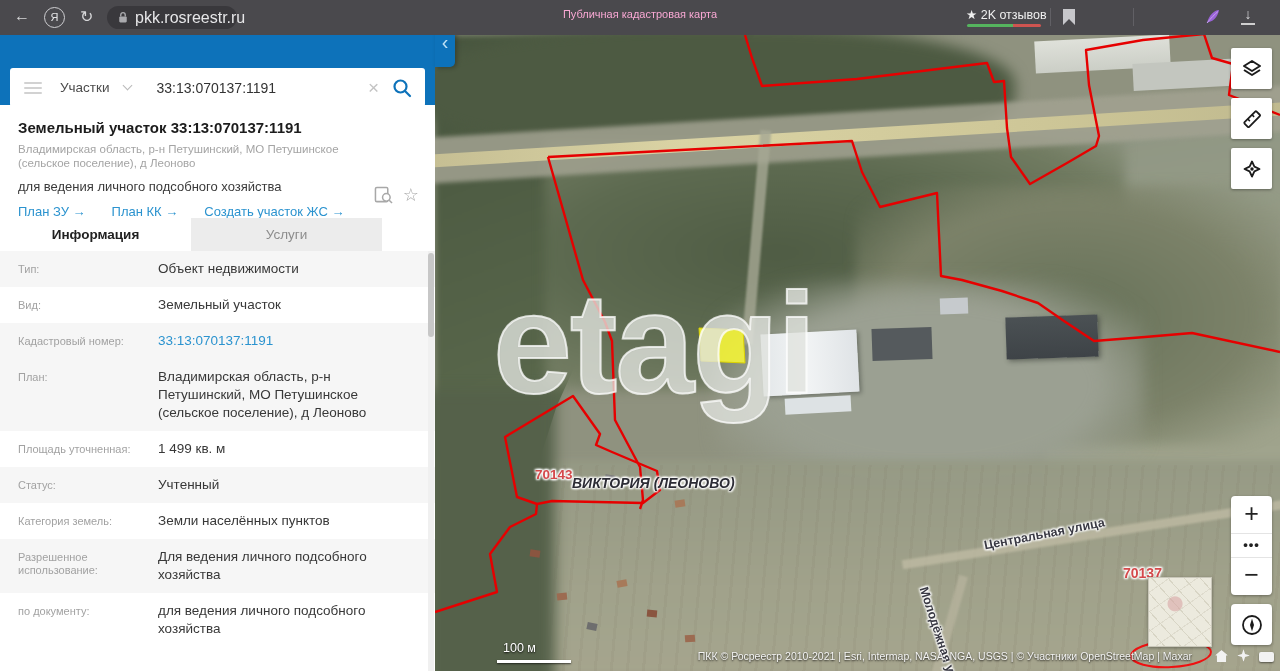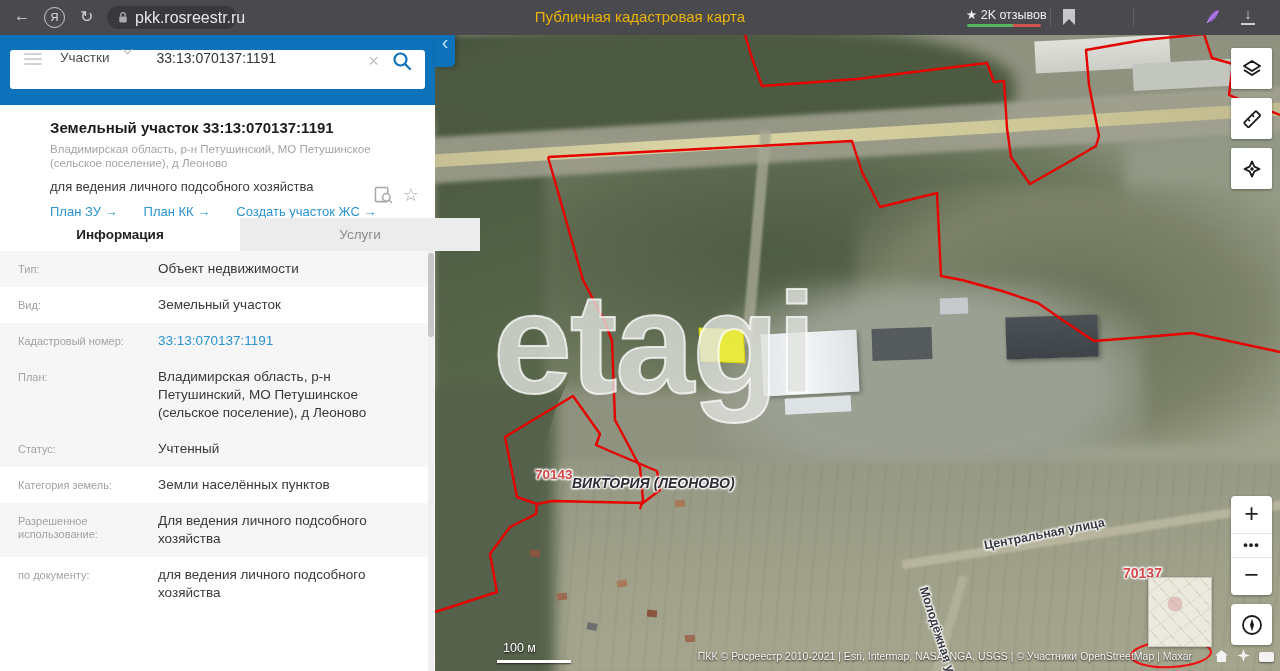--- a/index.html
+++ b/index.html
@@ -10,54 +10,54 @@
   
   .topbar { position:absolute; left:0; top:0; width:1280px; height:35px; background:#4a494d; z-index:40; }
   .topbar .tb-icon { position:absolute; color:#d6d6d8; font-size:16px; top:7px; }
   .tb-back { left:14px; }
   .tb-yandex { left:44px; top:7px; width:21px; height:21px; border:1.5px solid #cfcfd2; border-radius:50%;
                color:#e2e2e4; font-size:11px; text-align:center; line-height:18px; position:absolute; }
   .tb-refresh { left:80px; }
   .tb-urlpill { position:absolute; left:107px; top:6px; width:130px; height:23px; background:#39383c; border-radius:12px; display:flex; align-items:center; padding:0 10px; gap:6px; }
   .tb-urlpill svg { flex:0 0 auto; }
   .tb-url { color:#e6e6e8; font-size:16px; white-space:nowrap; }
-  .tb-title { position:absolute; left:0; right:0; top:8px; text-align:center; color:#eab308; font-size:15px; }
+  .tb-title { position:absolute; left:0; right:0; top:8px; text-align:center; color:#f9a8d4; font-size:11px; }
   .tb-reviews { position:absolute; left:966px; top:7px; color:#f0f0f0; font-size:12.5px; }
   .tb-reviews-bar { position:absolute; left:967px; top:24px; width:74px; height:3px; border-radius:2px;
                     background:linear-gradient(90deg,#55b45e 0 62%,#cf5450 62% 100%); }
   .tb-sep { position:absolute; top:8px; width:1px; height:18px; background:#616065; }
   .tb-bookmark { position:absolute; left:1063px; top:9px; width:12px; height:16px; background:#c7c7cb;
                  clip-path:polygon(0 0,100% 0,100% 100%,50% 62%,0 100%); }
   .tb-feather { position:absolute; left:1203px; top:7px; }
   .tb-download { position:absolute; left:1240px; top:6px; width:16px; text-align:center; color:#d6d6d8; font-size:14px; line-height:16px; }
   .tb-download .dl-line { width:14px; height:2px; background:#cfcfcf; margin:1px auto 0; }
 
   
   .panel { position:absolute; left:0; top:35px; width:435px; height:636px; background:#fff; z-index:30; }
   .searchzone { position:absolute; left:0; top:0; width:435px; height:70px; background:#0d72ba; }
-  .searchbox { position:absolute; left:10px; top:15px; width:415px; height:39px; background:#fff; border-radius:3px; display:flex; align-items:flex-start; }
+  .searchbox { position:absolute; left:10px; top:33px; width:415px; height:39px; background:#fff; border-radius:3px; display:flex; align-items:center; }
   .hamburger { width:18px; margin-left:14px; cursor:pointer; }
   .hamburger div { height:2px; background:#d2d2d2; margin:3px 0; border-radius:1px; }
   .cat-label { margin-left:18px; font-size:13.5px; color:#4c4c4c; }
   .caret { width:7px; height:7px; border-right:1.6px solid #b9b9b9; border-bottom:1.6px solid #b9b9b9; transform:rotate(45deg); margin-left:14px; margin-top:-4px; }
   .query { margin-left:26px; font-size:14px; color:#333; flex:1; border:none; outline:none; font-family:"Liberation Sans",sans-serif; background:transparent; }
   .clear-x { color:#c4c4c4; font-size:19px; margin-right:12px; cursor:pointer; }
   .search-glass { margin-right:12px; cursor:pointer; display:flex; }
   .collapse-tab { position:absolute; left:435px; top:20px; width:20px; height:47px; background:#0d72ba; border-radius:0 5px 5px 0; color:#bfe2f5; font-size:20px; text-align:center; line-height:44px; z-index:35; box-shadow:2px 1px 4px rgba(0,0,0,.25); cursor:pointer; }
 
-  .card { position:absolute; left:0; top:70px; width:435px; background:#fff;padding-left:32px; }
+  .card { position:absolute; left:0; top:70px; width:435px; background:#fff; }
   .card-title { margin:14px 18px 0; font-size:15px; font-weight:bold; color:#1c1c1c; }
   .card-loc { margin:7px 18px 0; font-size:11.5px; line-height:13.5px; color:#a4a4a4; width:375px; }
   .card-use { margin:9px 18px 0; font-size:13px; color:#3a3a3a; }
   .card-links { margin:10px 18px 0; display:flex; gap:26px; font-size:13px; }
   .card-links a { color:#2b93cf; text-decoration:none; cursor:pointer; }
   .card-icons { position:absolute; right:16px; top:81px; display:flex; gap:10px; align-items:center; }
   .star-o { color:#a8a8a8; font-size:18px; line-height:18px; cursor:pointer; }
 
-  .tabsbar { position:absolute; left:0; top:183px; width:480px; height:33px; display:flex; }
+  .tabsbar { position:absolute; left:0; top:183px; width:382px; height:33px; display:flex; }
   .tab { flex:1; text-align:center; font-size:13.5px; line-height:33px; cursor:pointer; }
   .tab.active { background:#fff; color:#222; font-weight:bold; }
   .tab.inactive { background:#ececec; color:#8d8d8d; }
 
   .rows { position:absolute; left:0; top:216px; width:435px; height:420px; overflow:hidden; }
   .row { display:flex; padding:9px 16px 9px 18px; min-height:35px; align-items:flex-start; }
   .row.alt { background:#f6f6f6; }
   .row .lbl { flex:0 0 140px; font-size:11px; color:#a2a2a2; padding-top:3px; line-height:13px; padding-right:8px; }
   .row .val { flex:1; font-size:13.5px; color:#383838; line-height:18px; }
   .row .val.link { color:#2b93cf; cursor:pointer; }
@@ -219,20 +219,24 @@
           <div class="val">Земельный участок</div>
         </div>
       <div class="row alt">
           <div class="lbl">Кадастровый номер:</div>
           <div class="val link">33:13:070137:1191</div>
         </div>
       <div class="row alt">
           <div class="lbl">План:</div>
           <div class="val" style="max-width:250px">Владимирская область, р-н Петушинский, МО Петушинское (сельское поселение), д Леоново</div>
         </div>
+      <div class="row">
+          <div class="lbl">Площадь уточненная:</div>
+          <div class="val">1 499 кв. м</div>
+        </div>
       <div class="row alt">
           <div class="lbl">Статус:</div>
           <div class="val">Учтенный</div>
         </div>
       <div class="row">
           <div class="lbl">Категория земель:</div>
           <div class="val">Земли населённых пунктов</div>
         </div>
       <div class="row alt">
           <div class="lbl">Разрешенное использование:</div>

